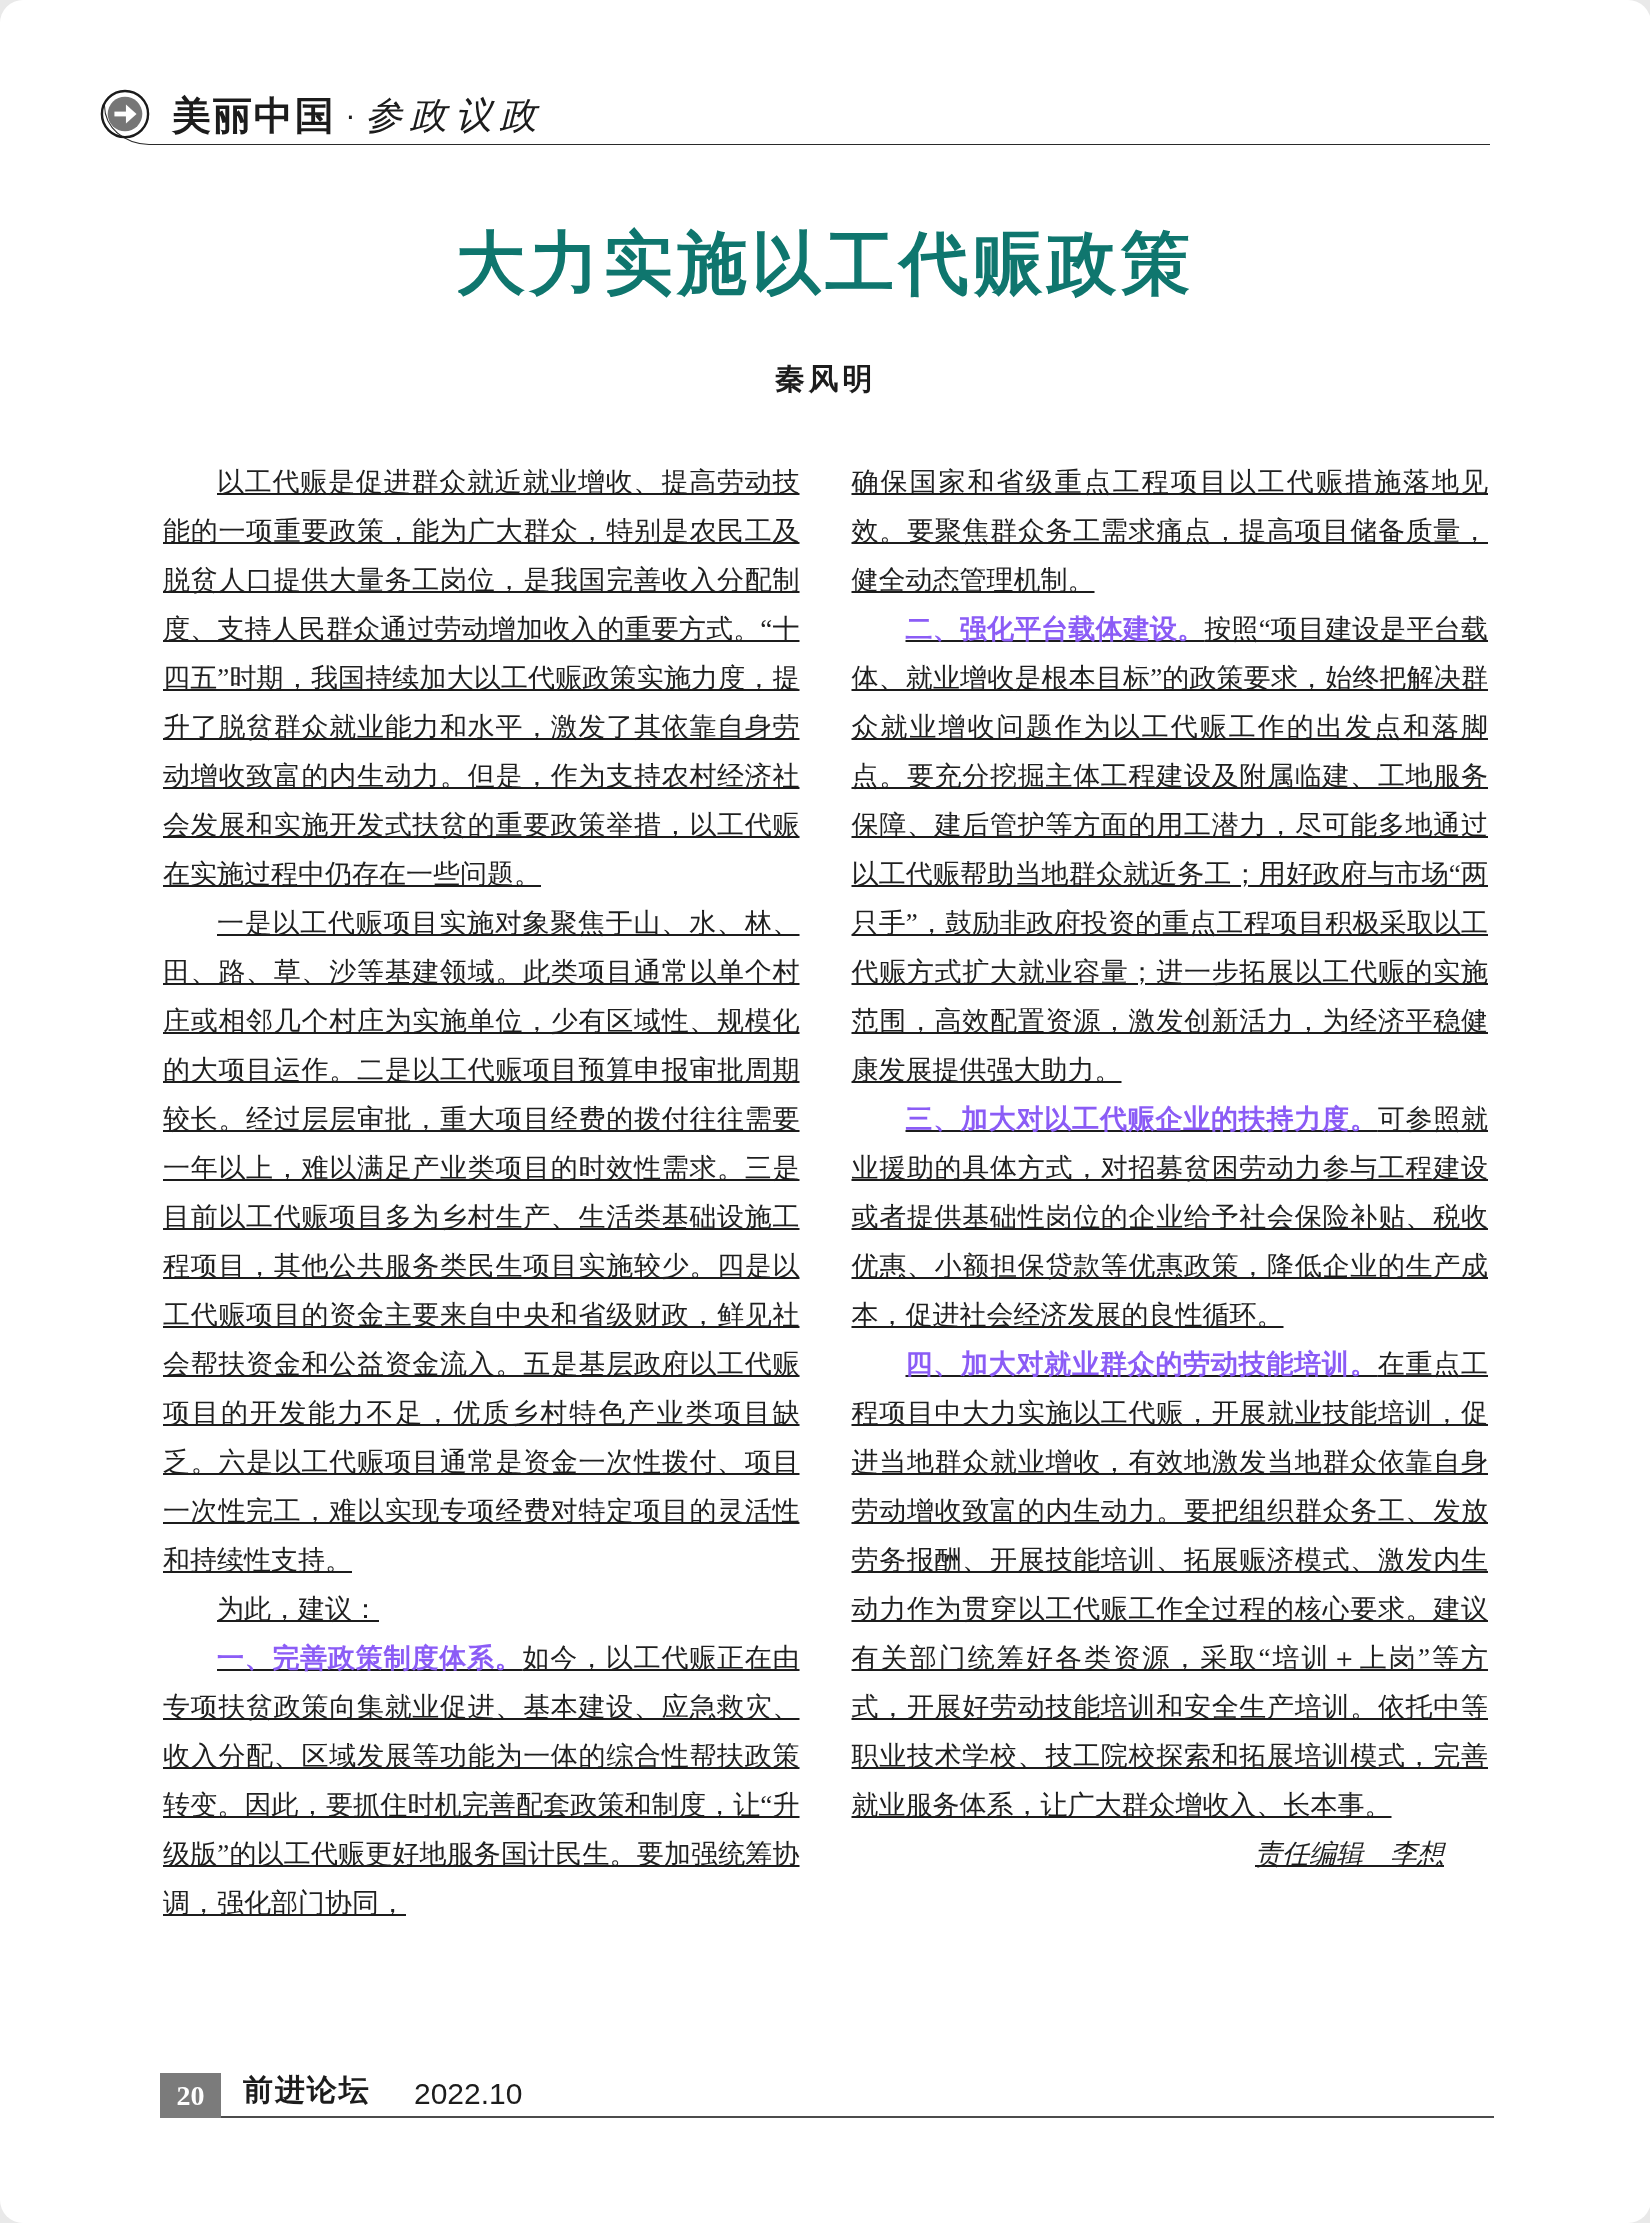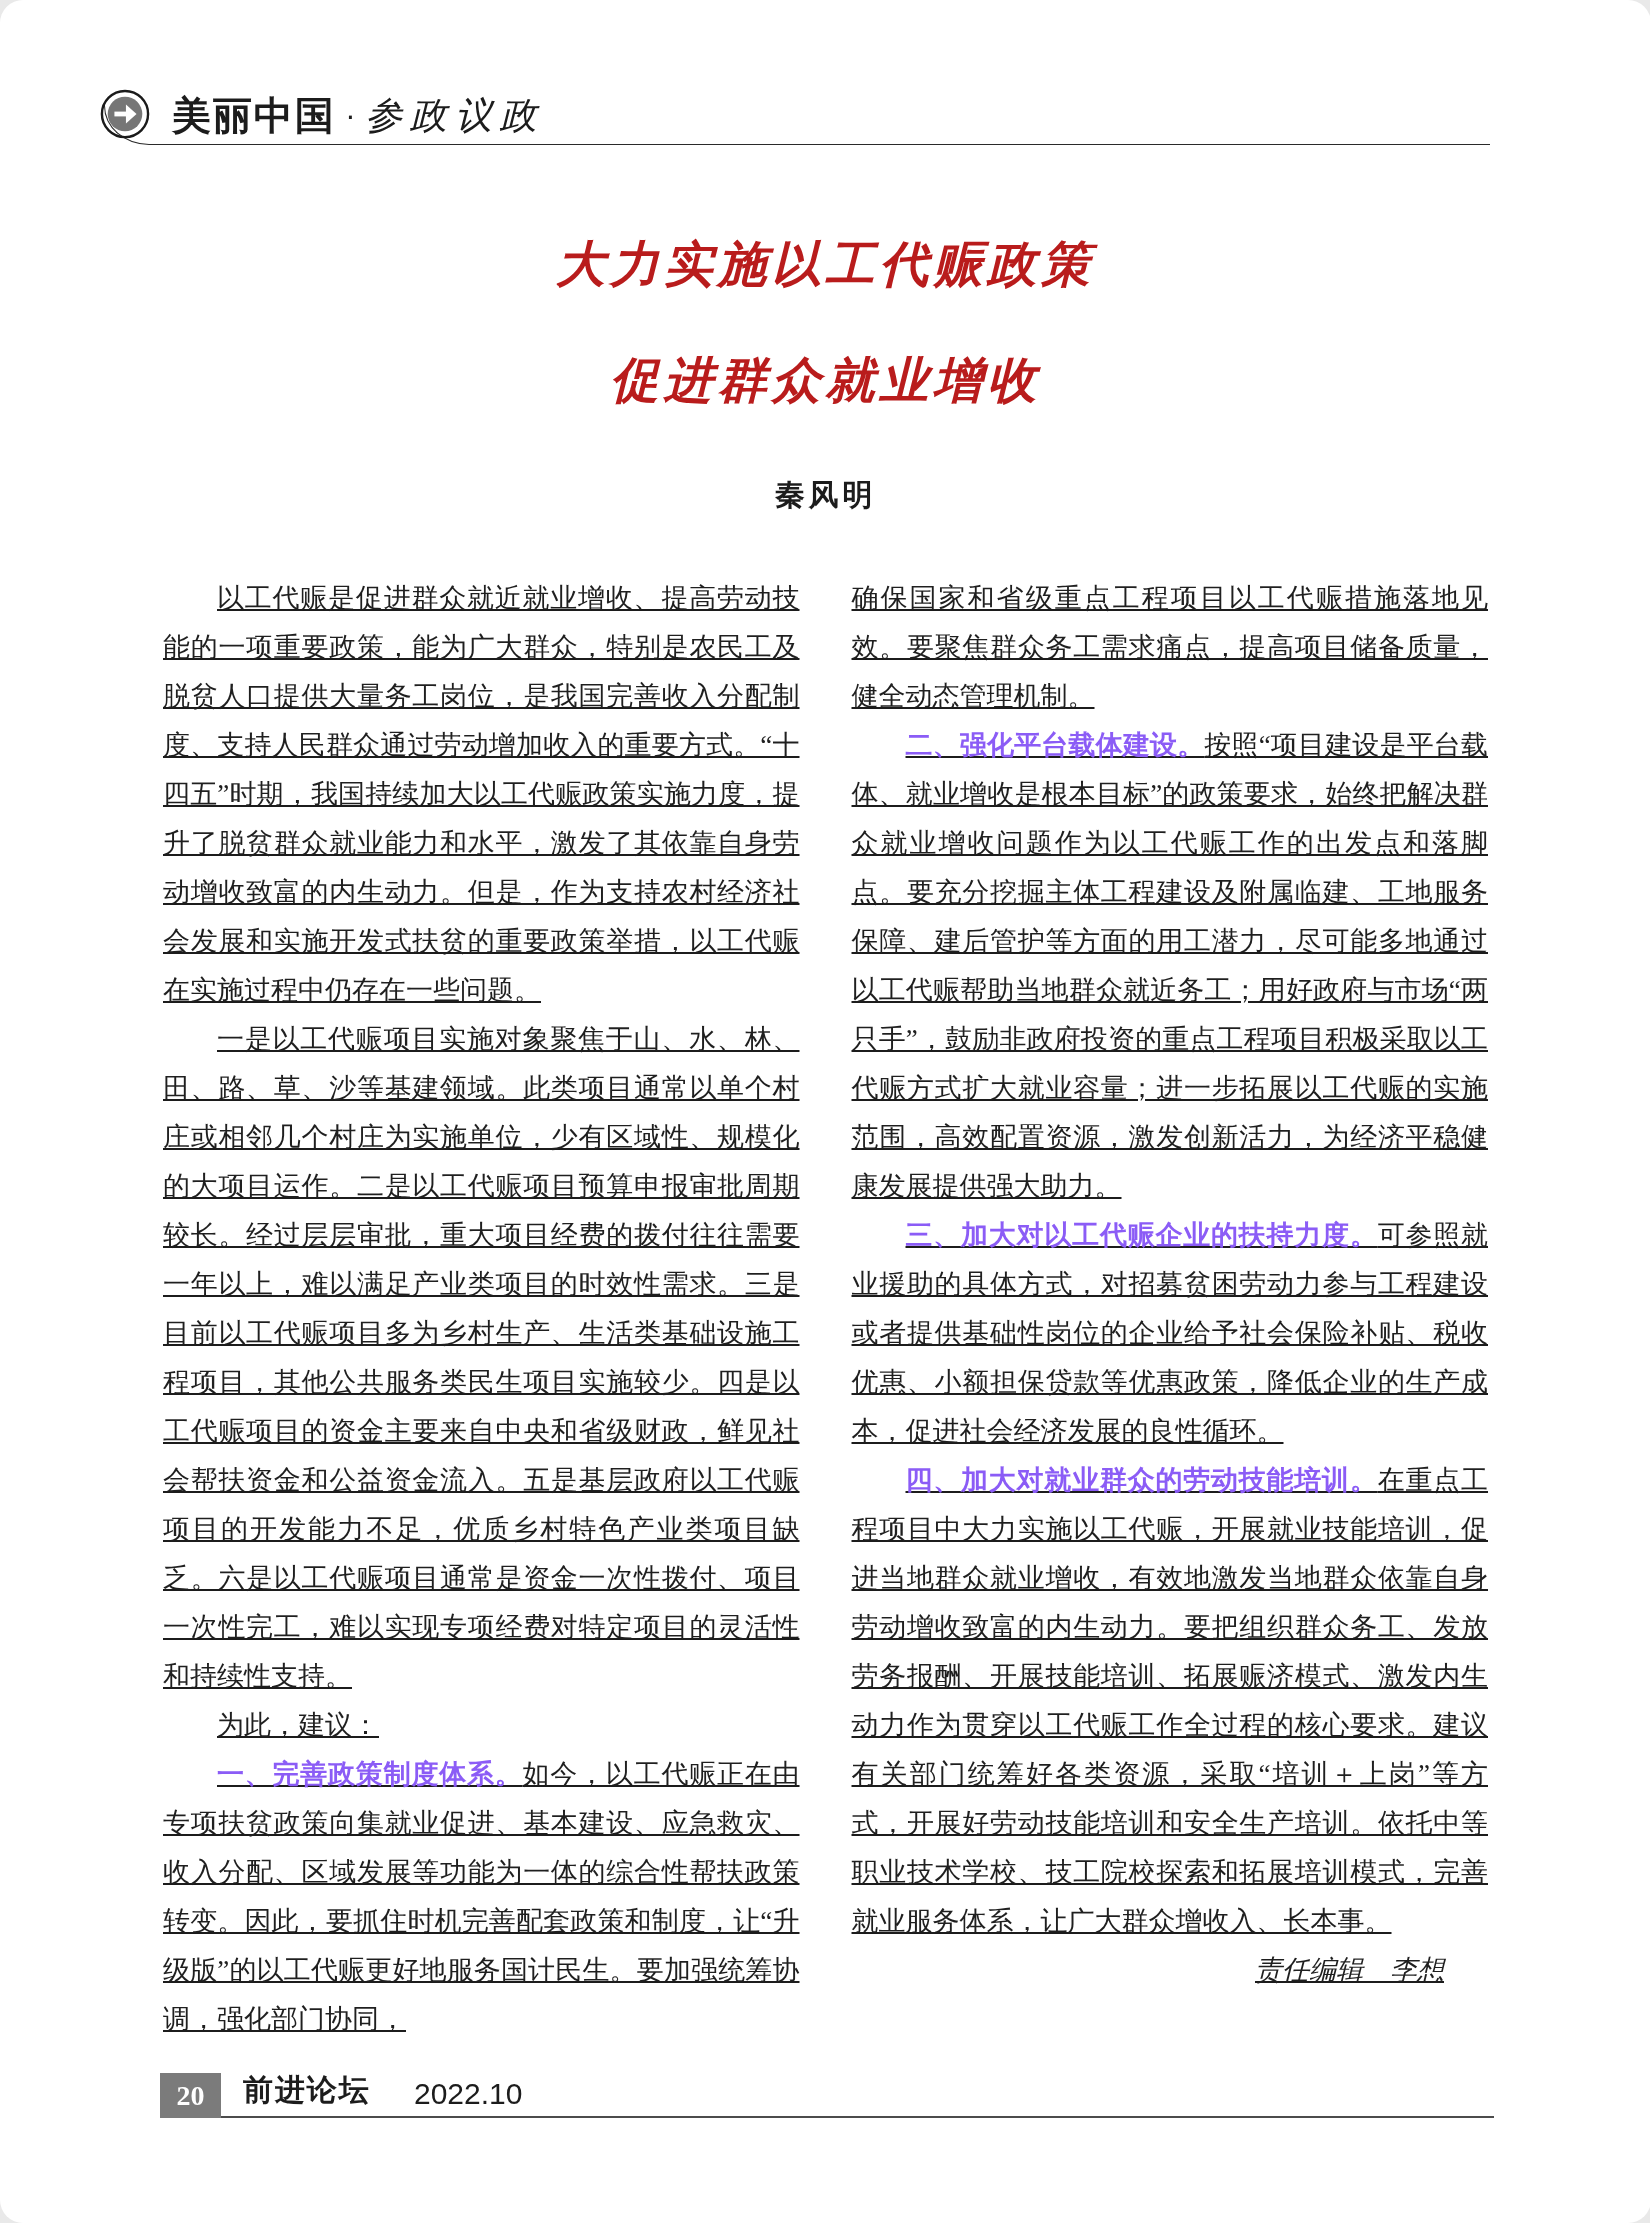--- a/index.html
+++ b/index.html
@@ -25,21 +25,21 @@
   .sect-kai {
     font-family:"Liberation Serif","DejaVu Serif",serif; font-style:italic;
     font-size:37px; letter-spacing:7.8px; vertical-align:middle;
   }
 
   
   .article { position:absolute; top:206px; left:163px; width:1325px; }
   .article-title {
     margin:0; text-align:center;
     font-family:"Liberation Sans","DejaVu Sans",sans-serif; font-weight:900;
-    font-size:49px; line-height:116px; letter-spacing:4.9px; color:#b91c1c;font-style:italic;
+    font-size:69px; line-height:116px; letter-spacing:4.9px; color:#0f766e;
   }
   .article-author {
     margin-top:37px; text-align:center;
     font-family:"Liberation Sans","DejaVu Sans",sans-serif; font-weight:bold;
     font-size:30px; letter-spacing:3.9px;
   }
   .columns {
     display:flex; gap:52px; margin-top:58px;
     text-align:justify;
     text-decoration:underline;
@@ -93,21 +93,20 @@
       </svg>
     </span>
     <span class="header-text">
       <span class="sect-bold">美丽中国</span><span class="sect-dot">·</span><span class="sect-kai">参政议政</span>
     </span>
   </header>
 
   <main class="article">
     <h1 class="article-title">
       <span>大力实施以工代赈政策</span><br>
-      <span>促进群众就业增收</span>
     </h1>
     <div class="article-author">秦风明</div>
 
     <div class="columns">
       <div class="col">
         <p class="indent">以工代赈是促进群众就近就业增收、提高劳动技能的一项重要政策，能为广大群众，特别是农民工及脱贫人口提供大量务工岗位，是我国完善收入分配制度、支持人民群众通过劳动增加收入的重要方式。“十四五”时期，我国持续加大以工代赈政策实施力度，提升了脱贫群众就业能力和水平，激发了其依靠自身劳动增收致富的内生动力。但是，作为支持农村经济社会发展和实施开发式扶贫的重要政策举措，以工代赈在实施过程中仍存在一些问题。</p>
         <p class="indent">一是以工代赈项目实施对象聚焦于山、水、林、田、路、草、沙等基建领域。此类项目通常以单个村庄或相邻几个村庄为实施单位，少有区域性、规模化的大项目运作。二是以工代赈项目预算申报审批周期较长。经过层层审批，重大项目经费的拨付往往需要一年以上，难以满足产业类项目的时效性需求。三是目前以工代赈项目多为乡村生产、生活类基础设施工程项目，其他公共服务类民生项目实施较少。四是以工代赈项目的资金主要来自中央和省级财政，鲜见社会帮扶资金和公益资金流入。五是基层政府以工代赈项目的开发能力不足，优质乡村特色产业类项目缺乏。六是以工代赈项目通常是资金一次性拨付、项目一次性完工，难以实现专项经费对特定项目的灵活性和持续性支持。</p>
         <p class="indent">为此，建议：</p>
         <p class="indent"><span class="lead">一、完善政策制度体系。</span><span>如今，以工代赈正在由专项扶贫政策向集就业促进、基本建设、应急救灾、收入分配、区域发展等功能为一体的综合性帮扶政策转变。因此，要抓住时机完善配套政策和制度，让“升级版”的以工代赈更好地服务国计民生。要加强统筹协调，强化部门协同，</span></p>
       </div>

